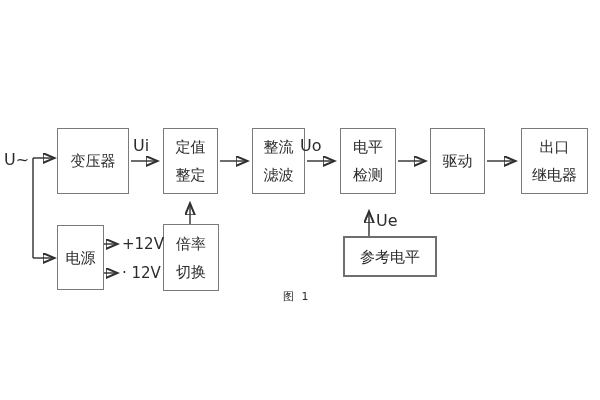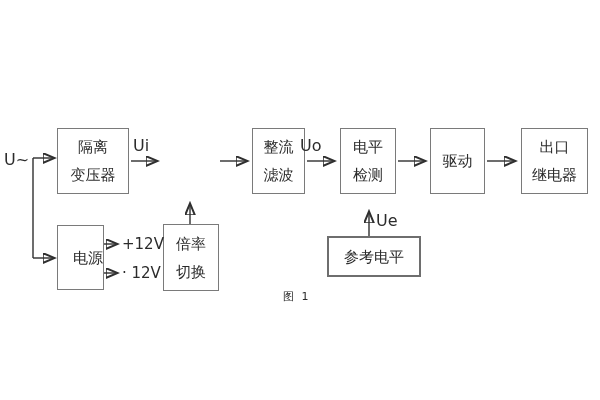--- a/index.html
+++ b/index.html
@@ -36,20 +36,21 @@
     text-align: center;
     color: #2b2b2b;
     font-size: 15px;
   }
   .box .lines div {
     line-height: 28px;
     white-space: nowrap;
   }
   .box.thick {
     border: 2px solid #6e6e6e;
+    margin-left: 16px;
   }
   .lbl {
     position: absolute;
     color: #2b2b2b;
     font-size: 16px;
     line-height: 16px;
     white-space: nowrap;
   }
   .lbl.volt {
     font-size: 15px;
@@ -82,25 +83,30 @@
     <path d="M398,161 L425,161" marker-end="url(#ah)"></path>
     <path d="M487,161 L515,161" marker-end="url(#ah)"></path>
     <path d="M104,244 L117,244" marker-end="url(#ah)"></path>
     <path d="M104,273 L117,273" marker-end="url(#ah)"></path>
     <path d="M190,224 L190,204" marker-end="url(#ah)"></path>
     <path d="M369,236 L369,212" marker-end="url(#ah)"></path>
   </svg>
 
   <div class="box" style="left:57px; top:128px; width:72px; height:66px;">
     <div class="lines">
-      <div>隔离</div>
       <div>变压器</div>
     </div>
   </div>
 
+  <div class="box" style="left:163px; top:128px; width:55px; height:66px;">
+    <div class="lines">
+      <div>定值</div>
+      <div>整定</div>
+    </div>
+  </div>
 
   <div class="box" style="left:252px; top:128px; width:53px; height:66px;">
     <div class="lines">
       <div>整流</div>
       <div>滤波</div>
     </div>
   </div>
 
   <div class="box" style="left:340px; top:128px; width:56px; height:66px;">
     <div class="lines">
@@ -115,21 +121,21 @@
     </div>
   </div>
 
   <div class="box" style="left:521px; top:128px; width:67px; height:66px;">
     <div class="lines">
       <div>出口</div>
       <div>继电器</div>
     </div>
   </div>
 
-  <div class="box" style="left:57px; top:225px; width:47px; height:65px;justify-content:flex-end;">
+  <div class="box" style="left:57px; top:225px; width:47px; height:65px;">
     <div class="lines">
       <div>电源</div>
     </div>
   </div>
 
   <div class="box" style="left:163px; top:224px; width:56px; height:67px;">
     <div class="lines">
       <div>倍率</div>
       <div>切换</div>
     </div>

